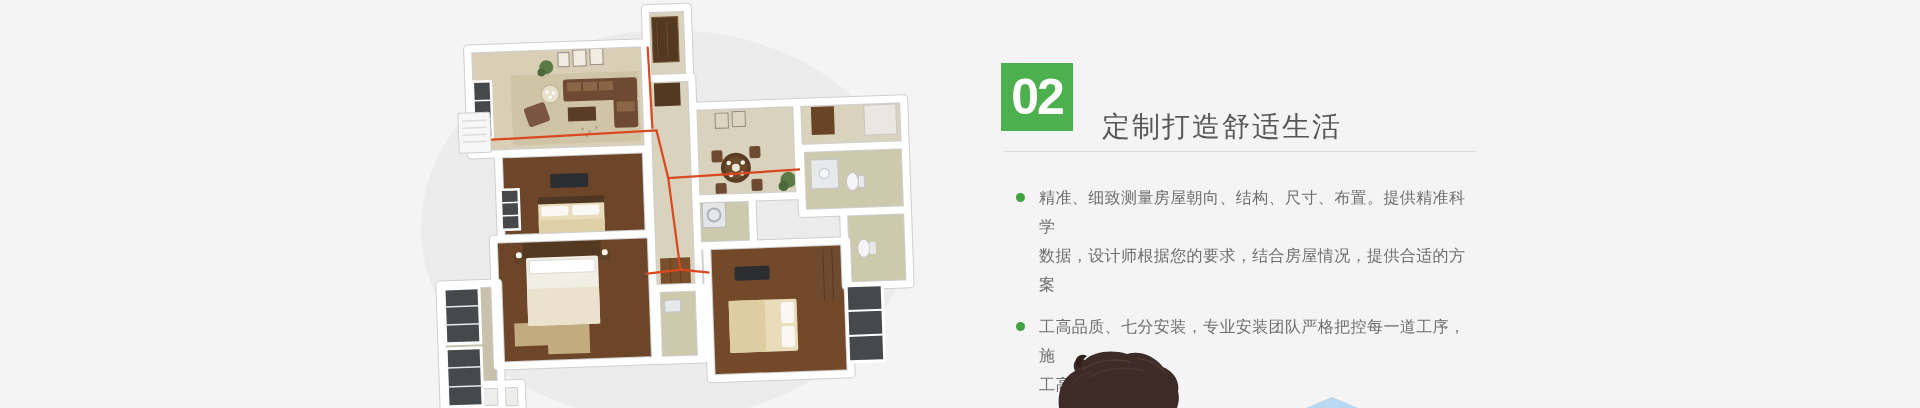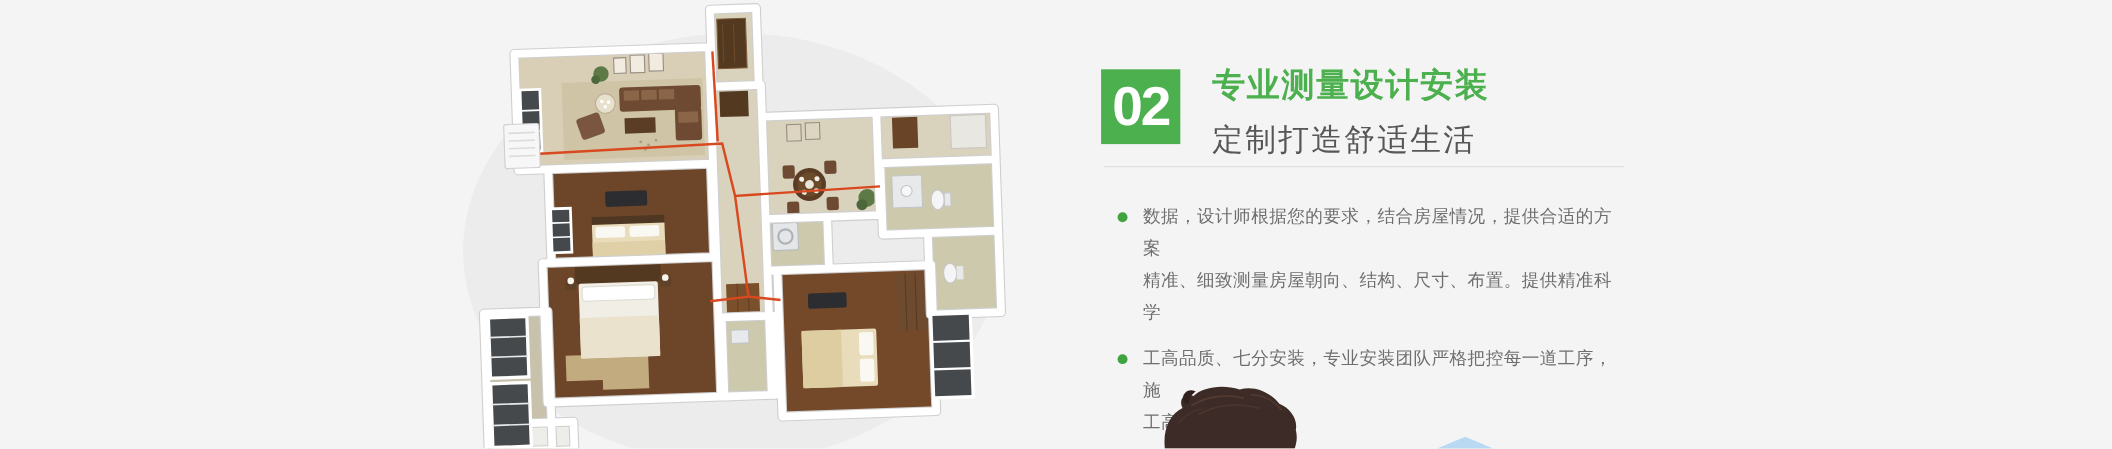--- a/index.html
+++ b/index.html
@@ -187,30 +187,29 @@
 
       <rect x="46" y="106" width="32" height="40" rx="2" fill="#f7f7f7" stroke="#cfcfcf"></rect>
       <path d="M50,114 h24 M50,121 h24 M50,128 h24 M50,135 h24" stroke="#dcdcdc" stroke-width="1.5"></path>
     </g>
   </svg>
 
   <div class="badge">
     <span>02</span>
   </div>
 
-  <h2 class="title">专业测量设计安装</h2>
   <div class="subtitle">定制打造舒适生活</div>
 
   <div class="divider"></div>
 
   <ul class="bullets">
     <li>
       <span class="dot"></span>
+      <span class="bline">精准、细致测量房屋朝向、结构、尺寸、布置。提供精准科学</span>
       <span class="bline">数据，设计师根据您的要求，结合房屋情况，提供合适的方案</span>
-      <span class="bline">精准、细致测量房屋朝向、结构、尺寸、布置。提供精准科学</span>
     </li>
     <li>
       <span class="dot"></span>
       <span class="bline">工高品质、七分安装，专业安装团队严格把控每一道工序，施</span>
       <span class="bline">工高品质</span>
     </li>
   </ul>
 
   <svg class="person" width="134" height="57" viewBox="0 0 134 57">
     <path d="M6,57 C4,40 10,26 22,20 C18,12 24,5 32,9 C40,1 58,-2 74,3 C88,-1 102,6 110,16 C120,20 127,30 125,40 C127,48 125,53 124,57 Z" fill="#3c2b27"></path>

